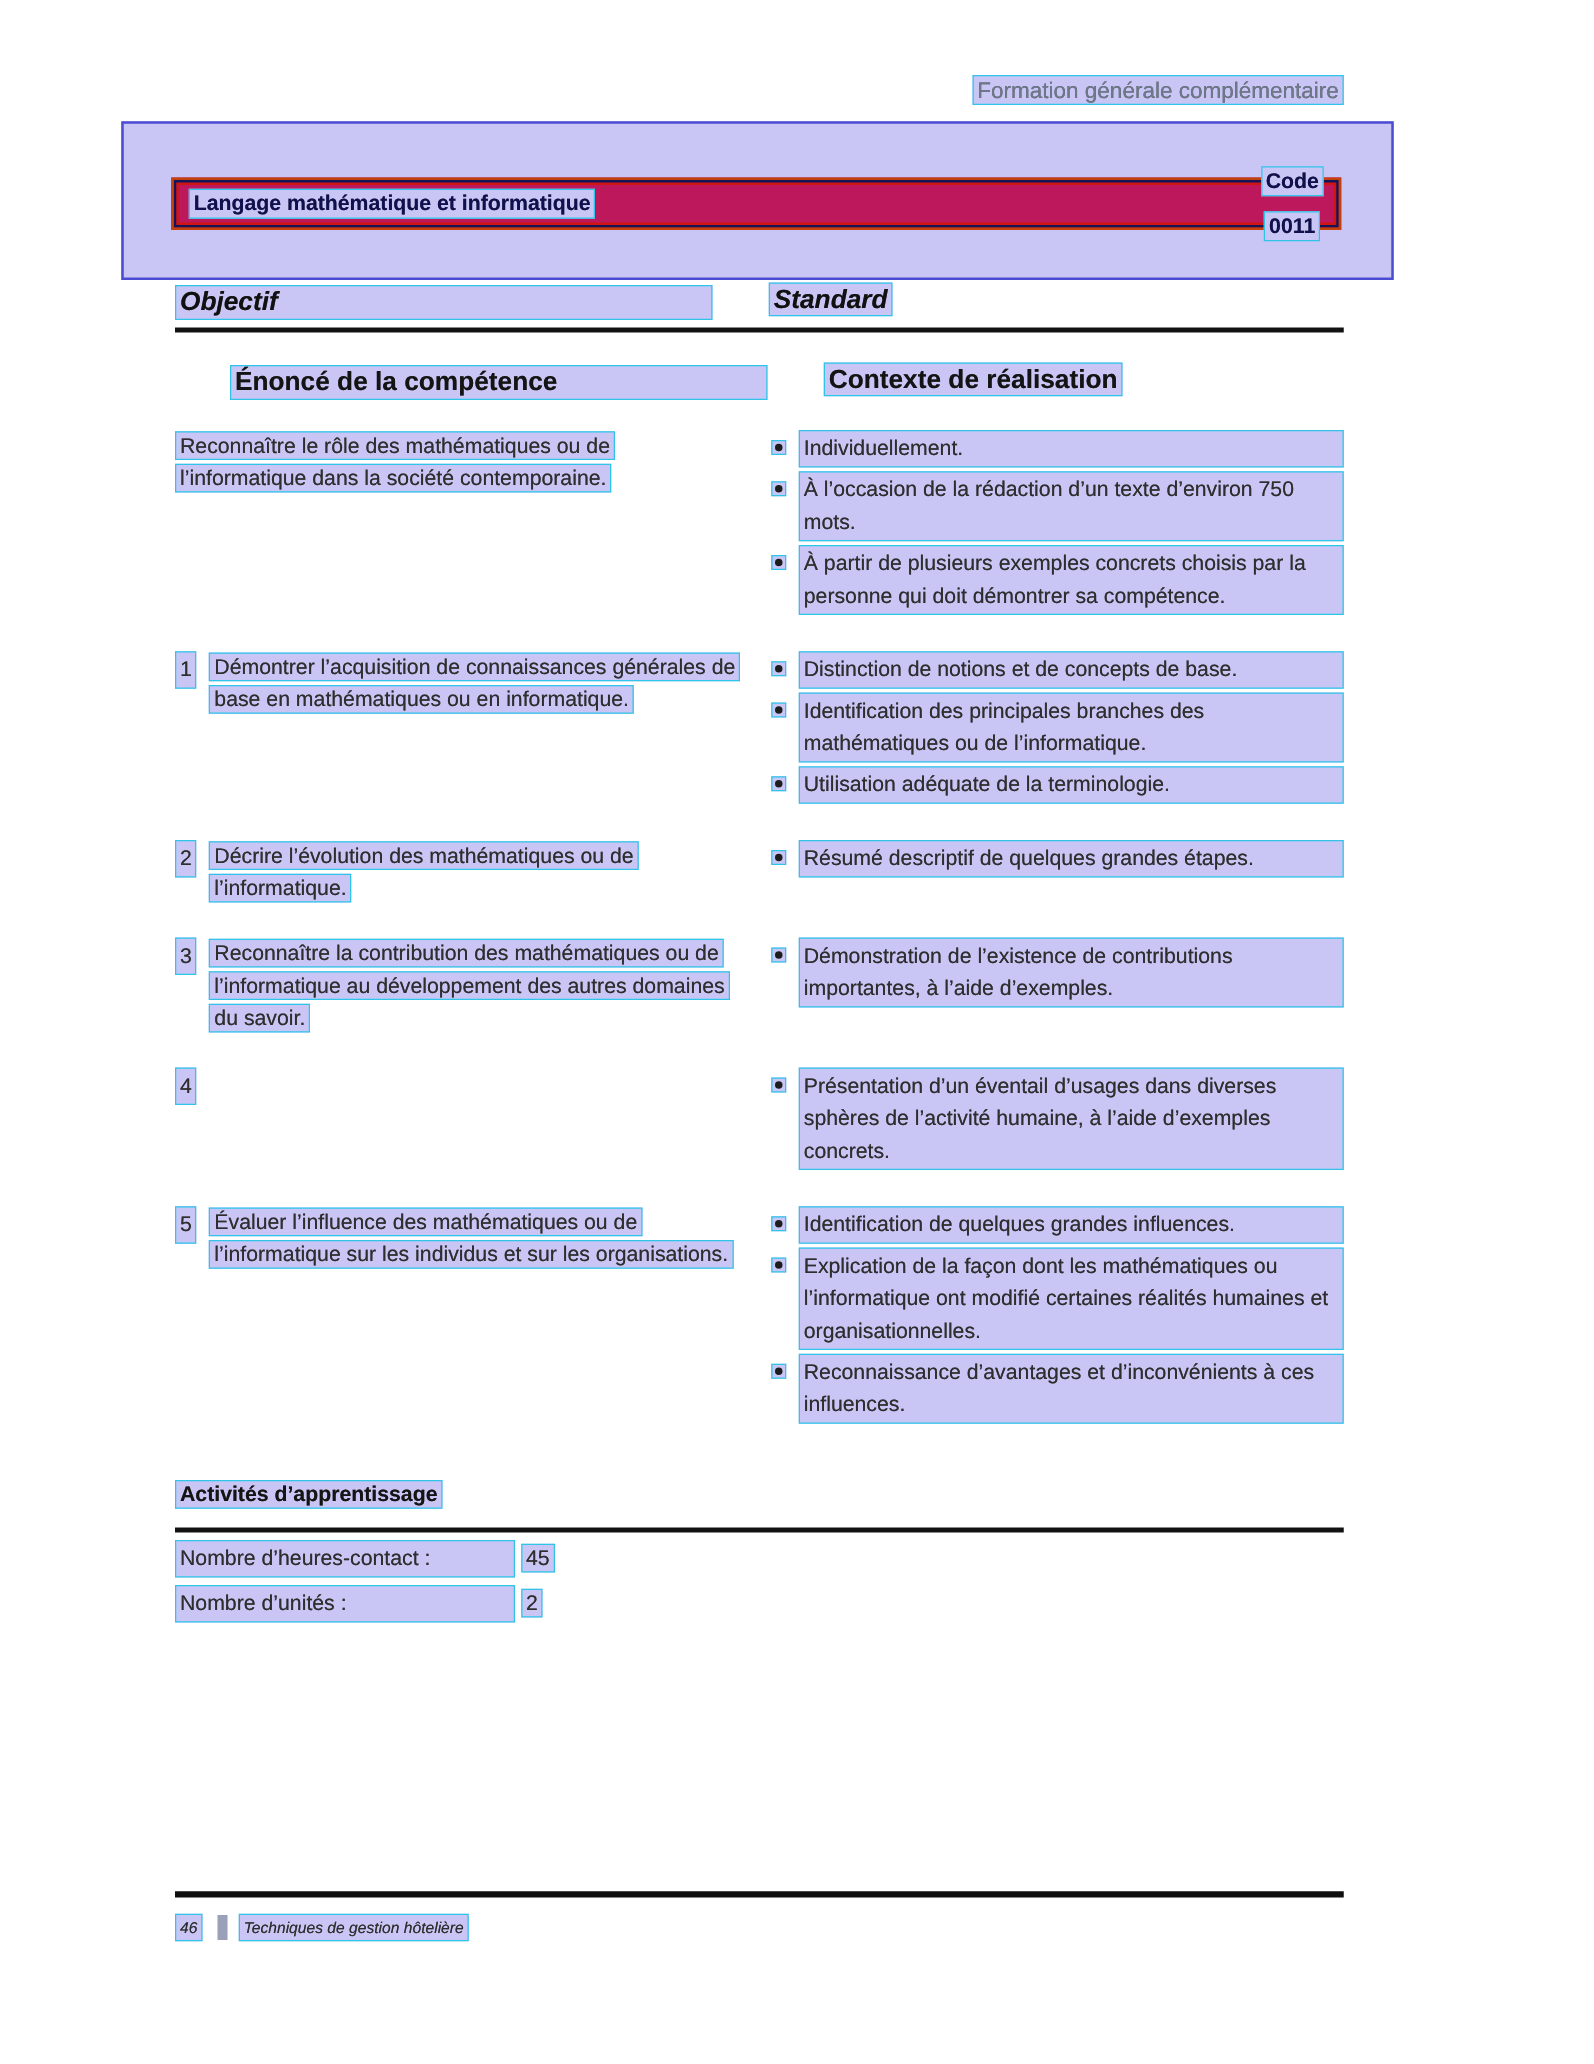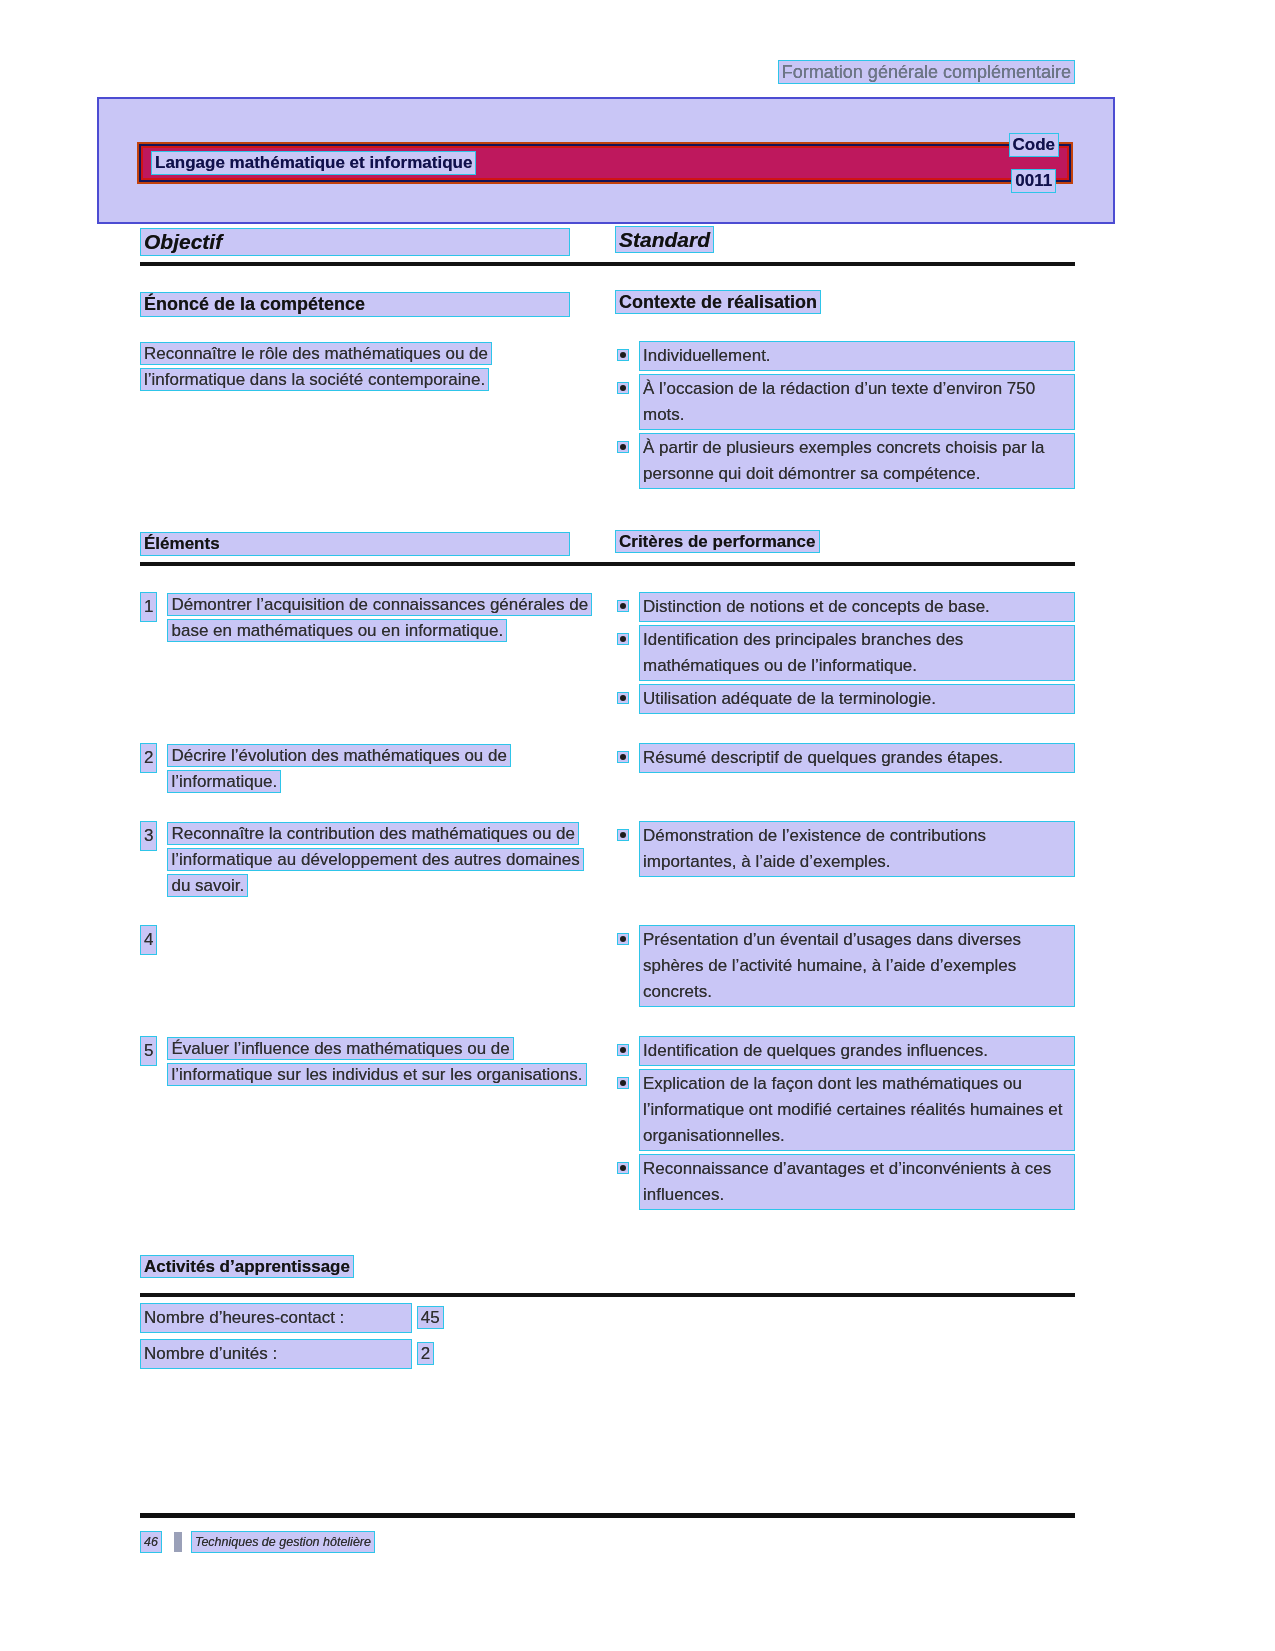--- a/index.html
+++ b/index.html
@@ -55,21 +55,21 @@
     border-bottom:4px solid #121212;
     padding-bottom:6px;
   }
   .col-l { width:475px; box-sizing:border-box; padding-right:24px; }
   .col-r { width:460px; box-sizing:border-box; }
   .head-italic { font-style:italic; font-weight:bold; font-size:21px; color:#111; }
   .w-wide { display:inline-block; width:430px; box-sizing:border-box; }
 
   .two-col { display:flex; }
   .sec-titles { margin-top:26px; }
-  .sec-titles .hl { font-weight:bold; font-size:18px; color:#141414; }
+  .sec-titles .hl { font-weight:bold; font-size:21px; color:#141414;margin-left:44px; }
 
   .body-row { margin-top:24px; }
 
   .bullet { display:flex; margin-bottom:3px; }
   .bullet .dot {
     flex:none;
     width:10px; height:10px;
     margin:8px 10px 0 2px;
     border:1px solid #2ec5e9;
     background:#c9c6f6;
@@ -171,28 +171,20 @@
           <span class="dot"></span>
           <span class="hl">À l’occasion de la rédaction d’un texte d’environ 750 mots.</span>
         </div>
         <div class="bullet">
           <span class="dot"></span>
           <span class="hl">À partir de plusieurs exemples concrets choisis par la personne qui doit démontrer sa compétence.</span>
         </div>
       </div>
     </div>
 
-    <div class="el-headers">
-      <div class="col-l">
-        <span class="hl w-wide">Éléments</span>
-      </div>
-      <div class="col-r">
-        <span class="hl">Critères de performance</span>
-      </div>
-    </div>
 
     <div class="two-col el-row txt">
       <div class="col-l el-left">
         <span class="hl el-num">1</span>
         <div class="el-text">
           <span class="hl">Démontrer l’acquisition de connaissances générales de base en mathématiques ou en informatique.</span>
         </div>
       </div>
       <div class="col-r">
         <div class="bullet">

